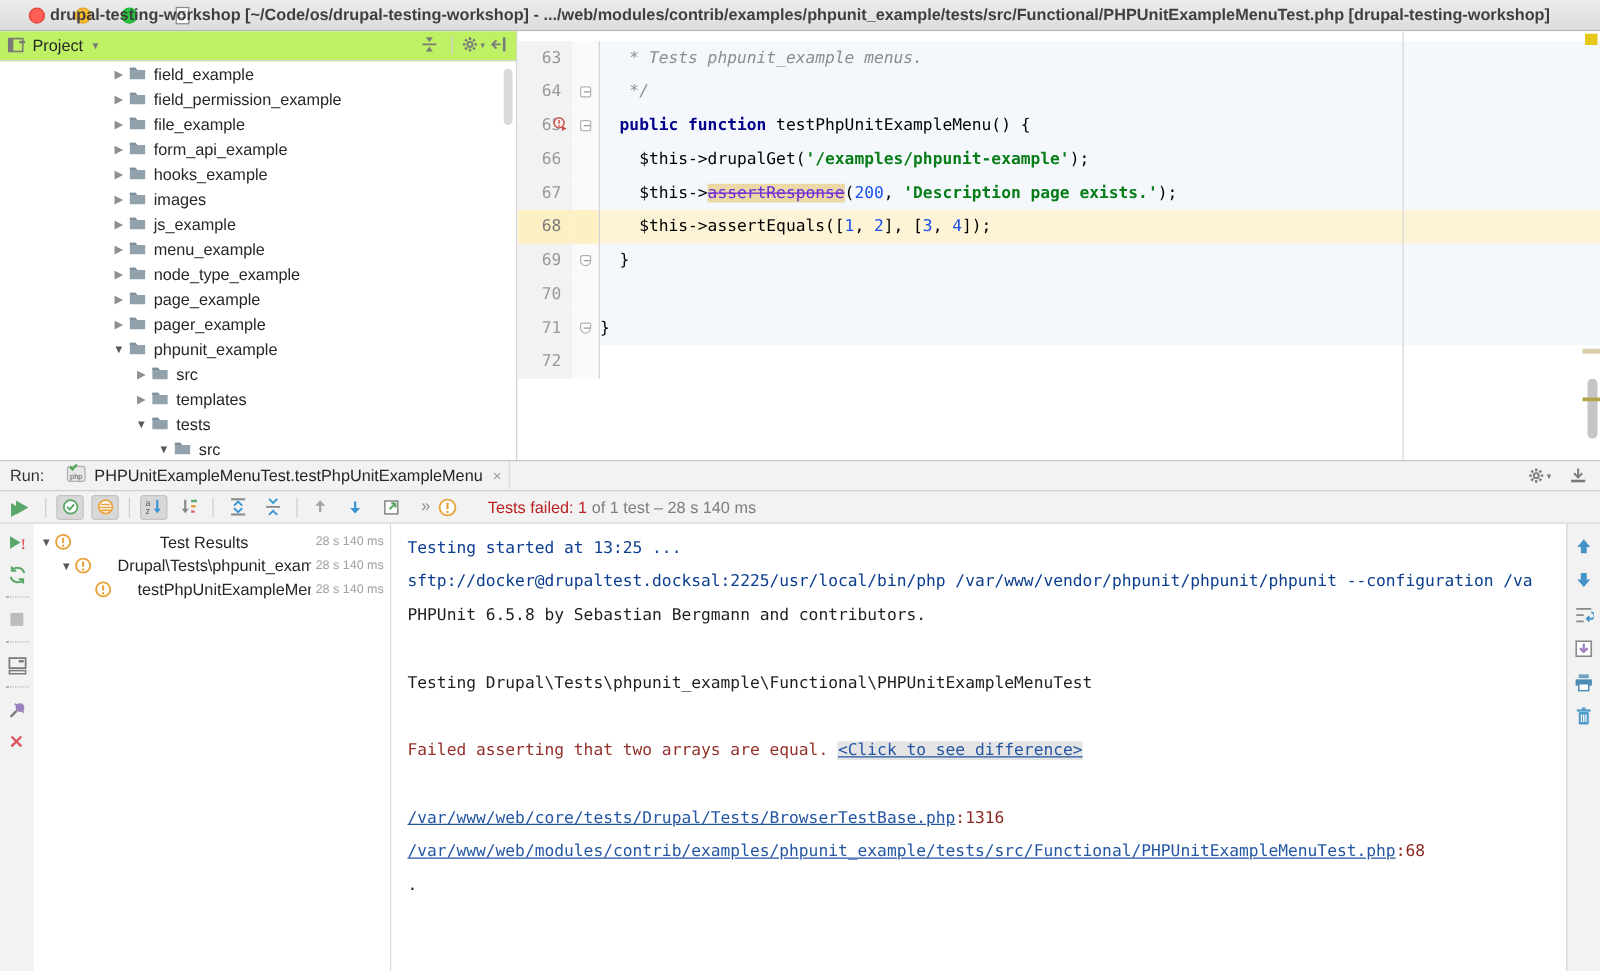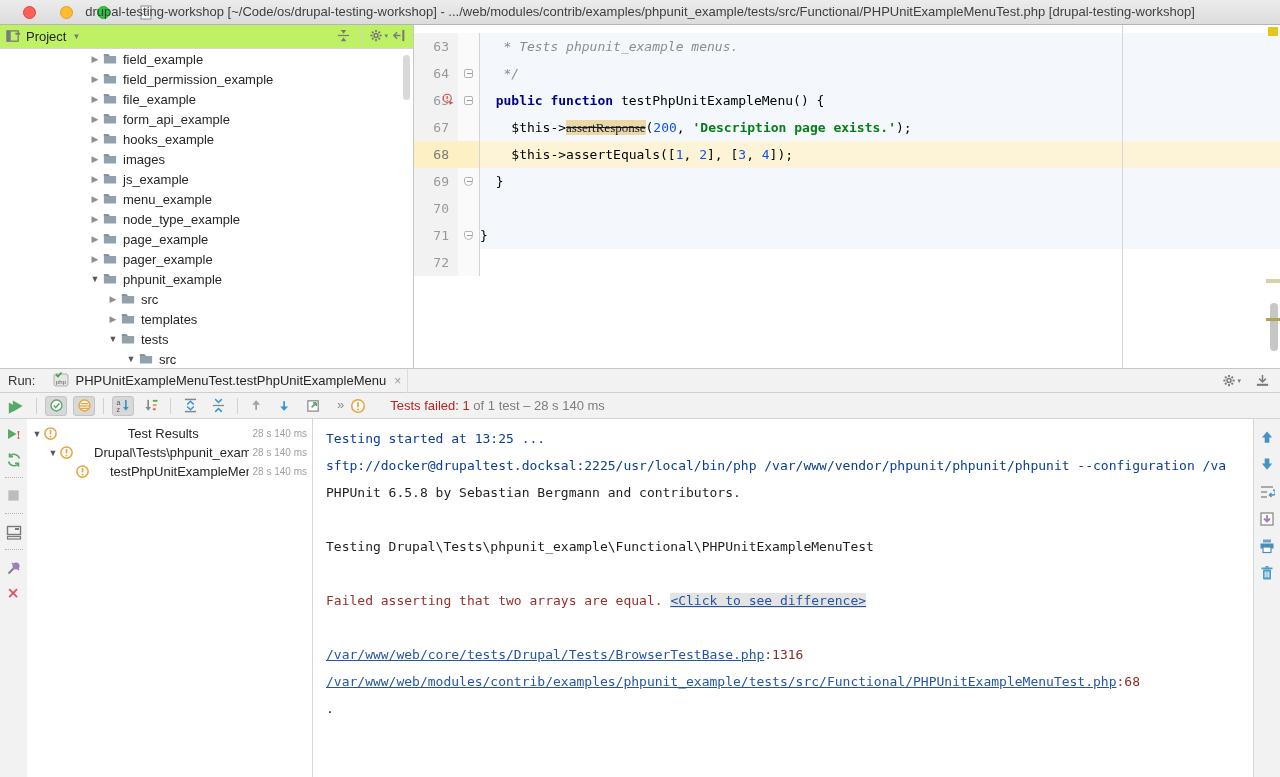--- a/index.html
+++ b/index.html
@@ -1,21 +1,21 @@
 <!DOCTYPE html>
 <html><head>
 <meta charset="utf-8">
 <style>
   * { margin:0; padding:0; box-sizing:border-box; }
   html,body { width:1280px; height:777px; overflow:hidden; font-family:"Liberation Sans",sans-serif; background:#fff; }
   .abs { position:absolute; }
   #app { position:relative; width:1280px; height:777px; }
 
   
-  #titlebar { left:0; top:0; width:1280px; height:25px; background:linear-gradient(#ececec,#dcdcdc); border-bottom:1px solid #b5b5b5; }
+  #titlebar { left:0; top:0; width:1280px; height:25px; background:linear-gradient(#ececec,#dcdcdc); border-bottom:1px solid #b5b5b5;font-weight:bold; }
   .tl { position:absolute; top:6px; width:13px; height:13px; border-radius:50%; }
   #titlebar-text { position:absolute; left:0; right:0; top:4px; text-align:center; font-size:13px; color:#3f3f3f; white-space:nowrap; }
   #title-doc-icon { position:absolute; left:140px; top:5px; }
 
   
   #project { left:0; top:25px; width:414px; height:343px; background:#fff; border-right:1px solid #c8c8c8; }
   #project-header { height:24px; background:#bef264; border-bottom:1px solid #d6d6d6; display:flex; align-items:center; padding-left:6px; position:relative; }
   #project-title { font-size:13px; color:#262626; margin-left:5px; }
   .hdr-caret { font-size:8px; color:#7a7a7a; margin-left:6px; }
   #project-header .hdr-icons { position:absolute; right:6px; top:3px; display:flex; align-items:center; }
@@ -36,21 +36,21 @@
   .gut-fold { width:22px; flex:none; background:#fafafa; border-right:1px solid #d4d4d4; position:relative; }
   .code { flex:1; font:13px/27px "DejaVu Sans Mono",monospace; white-space:pre; color:#000; }
   .ed-row.tint .code { background:#f4f8fd; }
   .ed-row.current .code { background:#fdf4d7; }
   .ed-row.current .gut-num { background:#fcf0c4; color:#7a7a7a; }
   .ed-row.current .gut-fold { background:#fcf0c4; }
   .tok-comment { color:#8c8c8c; font-style:italic; }
   .tok-keyword { color:#00008b; font-weight:bold; }
   .tok-string  { color:#067d17; font-weight:bold; }
   .tok-number  { color:#1750eb; }
-  .tok-deprecated { background:#ead9a7; text-decoration:line-through; color:#0f172a;font-family:Liberation Serif, serif; }
+  .tok-deprecated { background:#ead9a7; text-decoration:line-through; color:#6d28d9; }
   .fold { position:absolute; left:6px; top:9px; width:9px; height:9px; border:1px solid #b3b3b3; background:#fff; border-radius:2px; }
   .fold::after { content:""; position:absolute; left:2px; top:3px; width:5px; height:1px; background:#9a9a9a; }
   .fold.end { border-radius:2px 2px 5px 5px; }
   .gutfail { position:absolute; right:2px; top:6px; width:14px; height:14px; }
   #margin-line { left:708px; top:0; width:1px; height:343px; background:#d6d6d6; }
   #ed-stripe-warn { left:854px; top:2px; width:10px; height:9px; background:#e5c717; }
   #ed-stripe-tan  { left:852px; top:254px; width:14px; height:4px; background:#d9cfa8; }
   #ed-scroll-thumb{ left:856px; top:278px; width:8px; height:48px; background:#b3b3b3; border-radius:4px; opacity:.75; }
   #ed-stripe-olive{ left:852px; top:293px; width:14px; height:3px; background:#b5a348; }
 
@@ -343,20 +343,25 @@
                 <circle cx="6" cy="8.7" r=".8" fill="#c75450"></circle>
                 <path d="M8.5 9 L13 11.2 L8.5 13.4 Z" fill="#c75450"></path>
               </svg>
             </span></div>
           <div class="gut-fold">
             <span class="fold"></span>
           </div>
           <div class="code"><span>  </span><span class="tok-keyword">public function</span><span> testPhpUnitExampleMenu() {</span></div>
         </div>
         <div class="ed-row tint">
+          <div class="gut-num">66</div>
+          <div class="gut-fold"></div>
+          <div class="code"><span>    $this-&gt;drupalGet(</span><span class="tok-string">'/examples/phpunit-example'</span><span>);</span></div>
+        </div>
+        <div class="ed-row tint">
           <div class="gut-num">67</div>
           <div class="gut-fold"></div>
           <div class="code"><span>    $this-&gt;</span><span class="tok-deprecated">assertResponse</span><span>(</span><span class="tok-number">200</span><span>, </span><span class="tok-string">'Description page exists.'</span><span>);</span></div>
         </div>
         <div class="ed-row current">
           <div class="gut-num">68</div>
           <div class="gut-fold"></div>
           <div class="code"><span>    $this-&gt;assertEquals([</span><span class="tok-number">1</span><span>, </span><span class="tok-number">2</span><span>], [</span><span class="tok-number">3</span><span>, </span><span class="tok-number">4</span><span>]);</span></div>
         </div>
         <div class="ed-row tint">

